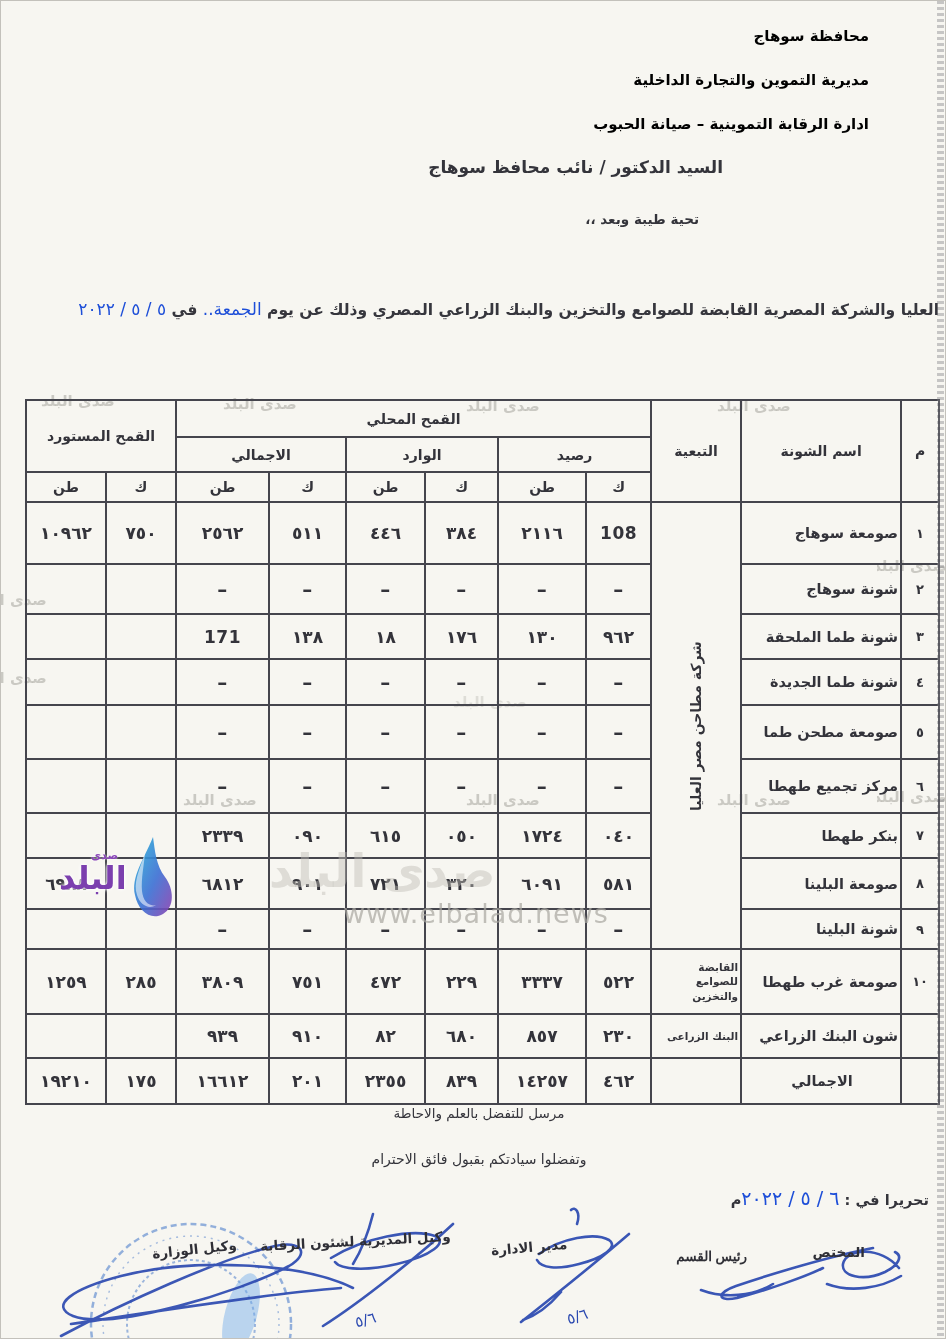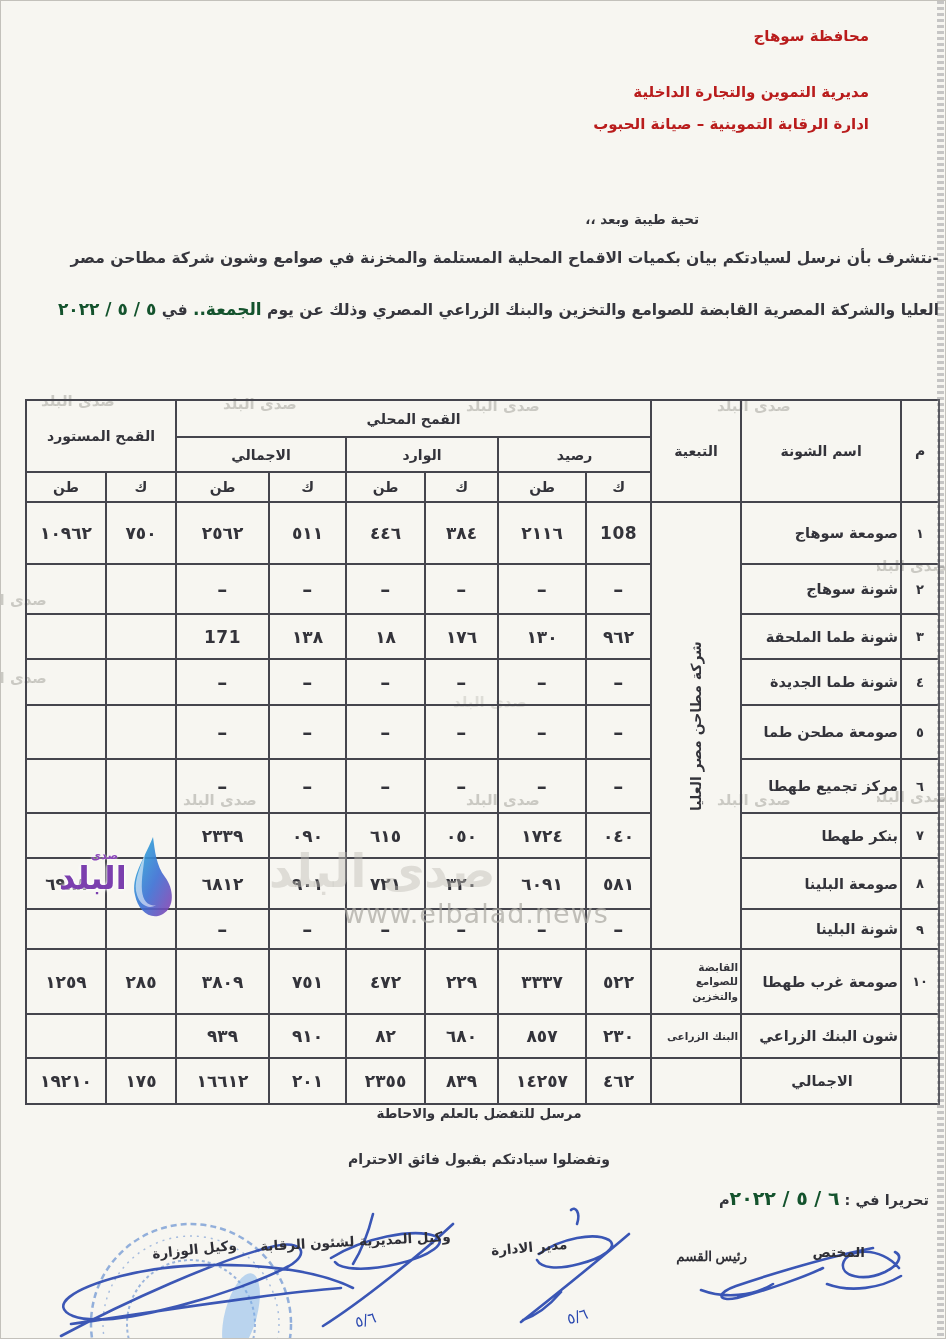--- a/index.html
+++ b/index.html
@@ -4,25 +4,25 @@
 <title>Scanned document</title>
 <style>
   html,body{margin:0;padding:0;background:#ffffff;}
   .page{
     position:relative; width:946px; height:1339px; overflow:hidden;
     background:#f7f6f1; border:1px solid #c3c1bb; box-sizing:border-box;
     font-family:"DejaVu Sans", sans-serif; color:#34343b; direction:rtl;
   }
   .abs{position:absolute;}
   
-  .lh{font-size:15px; font-weight:700; color:#b91c1c; white-space:nowrap;}
+  .lh{font-size:15px; font-weight:700; color:#000000; white-space:nowrap;}
   .addressee{font-size:17px; font-weight:700; white-space:nowrap;}
   .greeting{font-size:13.5px; font-weight:700; white-space:nowrap;}
   .body-line{right:6px; left:2px; text-align:right; font-size:15.5px; font-weight:600; white-space:nowrap; color:#36363d;}
-  .hand-inline{color:#14532d; font-weight:700; font-size:17px;text-align:center;}
+  .hand-inline{color:#1d4ed8; font-weight:400; font-size:17px;text-align:center;}
   
   table.sheet{
     position:absolute; left:24px; top:398px; width:914px;
     border-collapse:collapse; table-layout:fixed; direction:rtl;
     z-index:2; background:transparent;
   }
   table.sheet th, table.sheet td{
     border:2px solid #45454d; padding:0 2px; vertical-align:middle;
     font-weight:700; color:#33333a; background:transparent;
   }
@@ -48,21 +48,21 @@
   tbody tr:nth-child(4){height:46px;}
   tbody tr:nth-child(5){height:54px;}
   tbody tr:nth-child(6){height:54px;}
   tbody tr:nth-child(7){height:45px;}
   tbody tr:nth-child(8){height:51px;}
   tbody tr:nth-child(9){height:40px;}
   tbody tr:nth-child(10){height:65px;}
   tbody tr:nth-child(11){height:44px;}
   tbody tr:nth-child(12){height:46px;}
   
-  .closing{left:0; right:14px; text-align:center; font-weight:700;}
+  .closing{left:0; right:14px; text-align:center; font-weight:400;}
   .tahrir{right:16px; font-size:14.5px; font-weight:700; white-space:nowrap;}
   .tahrir .hand-inline{font-size:19px;}
   
   .sig-label{font-size:13.5px; font-weight:700; white-space:nowrap; color:#2f2f36; z-index:6;}
   
   .wm{position:absolute; z-index:1; font-size:15px; font-weight:700; color:rgba(166,164,157,.55); white-space:nowrap; overflow:hidden;}
   .wm-big{position:absolute; z-index:3; font-size:46px; font-weight:900; color:rgba(190,188,181,.45); white-space:nowrap;}
   .wm-url{position:absolute; z-index:3; font-size:27px; font-weight:400; color:rgba(168,166,159,.7); direction:ltr; letter-spacing:1px;}
   
   .logo{position:absolute; left:56px; top:832px; width:130px; height:96px; z-index:4;}
@@ -88,26 +88,26 @@
   <span class="wm" style="left:-28px;top:668px;">صدى البلد</span>
   <span class="wm" style="left:452px;top:692px;opacity:.55;">صدى البلد</span>
   <span class="wm" style="left:182px;top:790px;">صدى البلد</span>
   <span class="wm" style="left:465px;top:790px;">صدى البلد</span>
   <span class="wm" style="left:716px;top:790px;">صدى البلد</span>
   <span class="wm" style="left:876px;top:787px;width:70px;">صدى البلد</span>
   <span class="wm-big" style="left:268px;top:843px;">صدى البلد</span>
   <span class="wm-url" style="left:342px;top:897px;">www.elbalad.news</span>
 
   <div class="abs lh" style="right:76px;top:26px;">محافظة سوهاج</div>
-  <div class="abs lh" style="right:76px;top:82px;">مديرية التموين والتجارة الداخلية</div>
+  <div class="abs lh" style="right:76px;top:70px;">مديرية التموين والتجارة الداخلية</div>
   <div class="abs lh" style="right:76px;top:114px;">ادارة الرقابة التموينية – صيانة الحبوب</div>
 
+  <div class="abs addressee" style="right:222px;top:156px;">السيد الدكتور / نائب محافظ سوهاج</div>
   <div class="abs greeting" style="right:246px;top:210px;">تحية طيبة وبعد ،،</div>
 
-  <div class="abs body-line" style="top:248px;">-نتشرف بأن نرسل لسيادتكم بيان بكميات الاقماح المحلية المستلمة والمخزنة في صوامع وشون شركة مطاحن مصر</div>
   <div class="abs body-line" style="top:298px;">
     <span>العليا والشركة المصرية القابضة للصوامع والتخزين والبنك الزراعي المصري وذلك عن يوم</span>
     <span class="hand-inline">الجمعة..</span>
     <span>في</span>
     <span class="hand-inline">٥ / ٥ / ٢٠٢٢</span>
   </div>
 
   <table class="sheet">
     <colgroup>
       <col style="width:38px">

